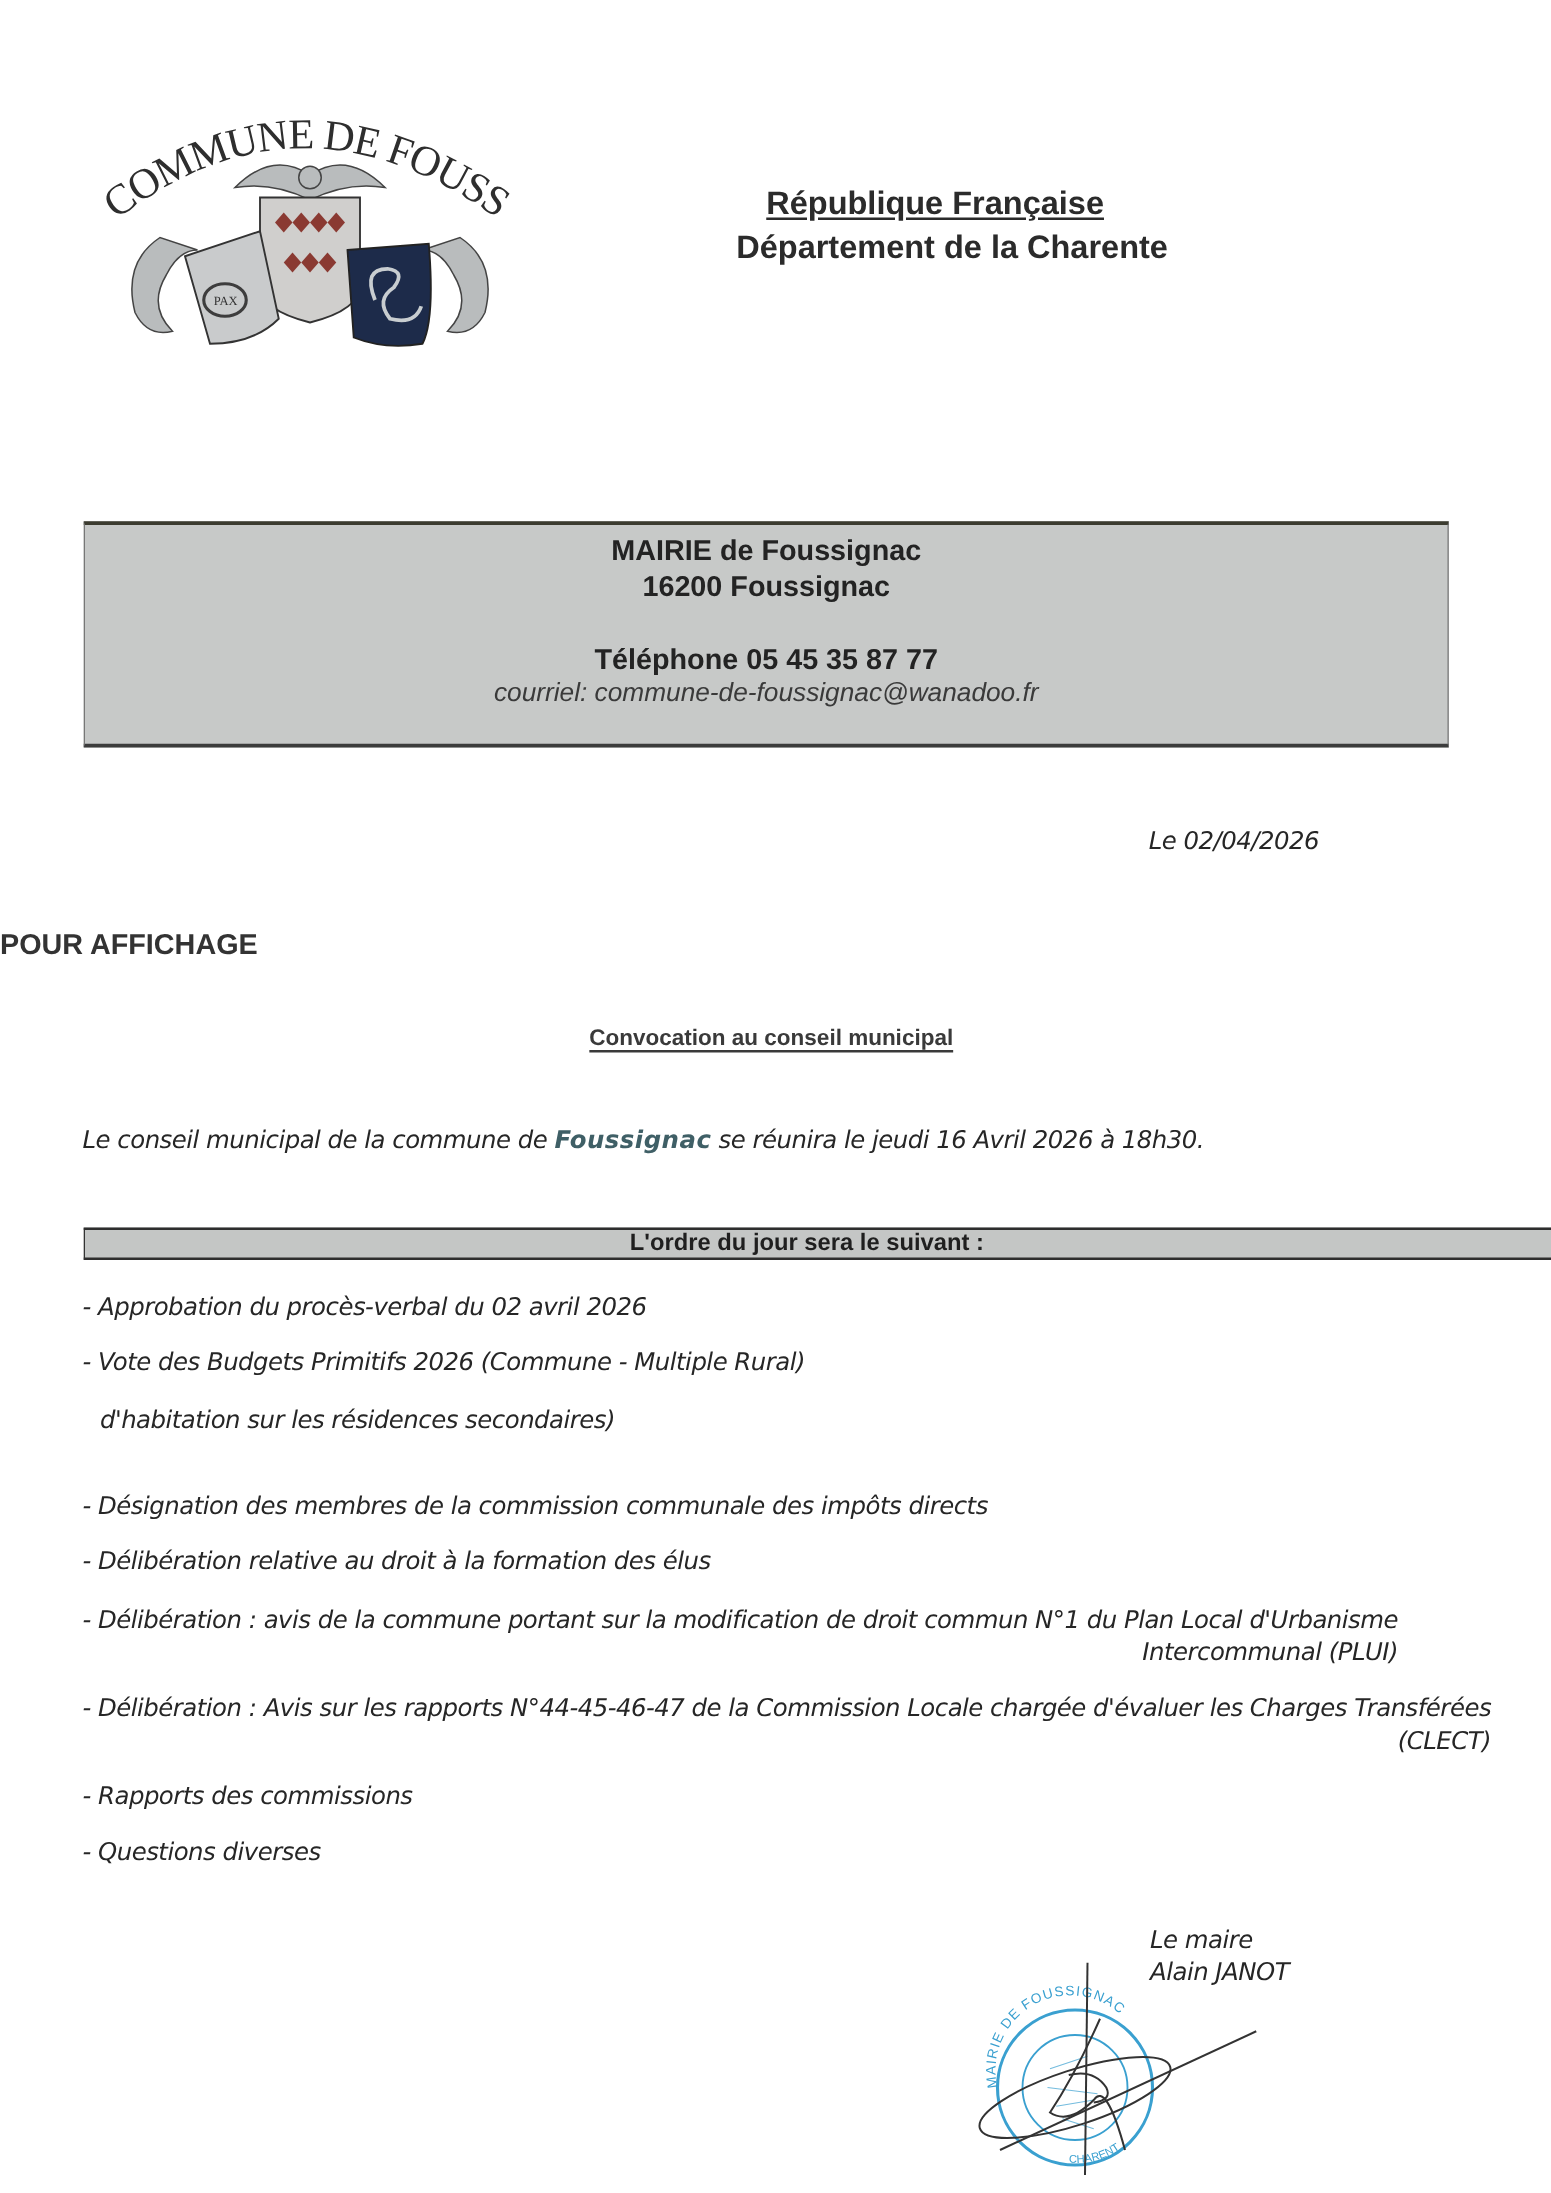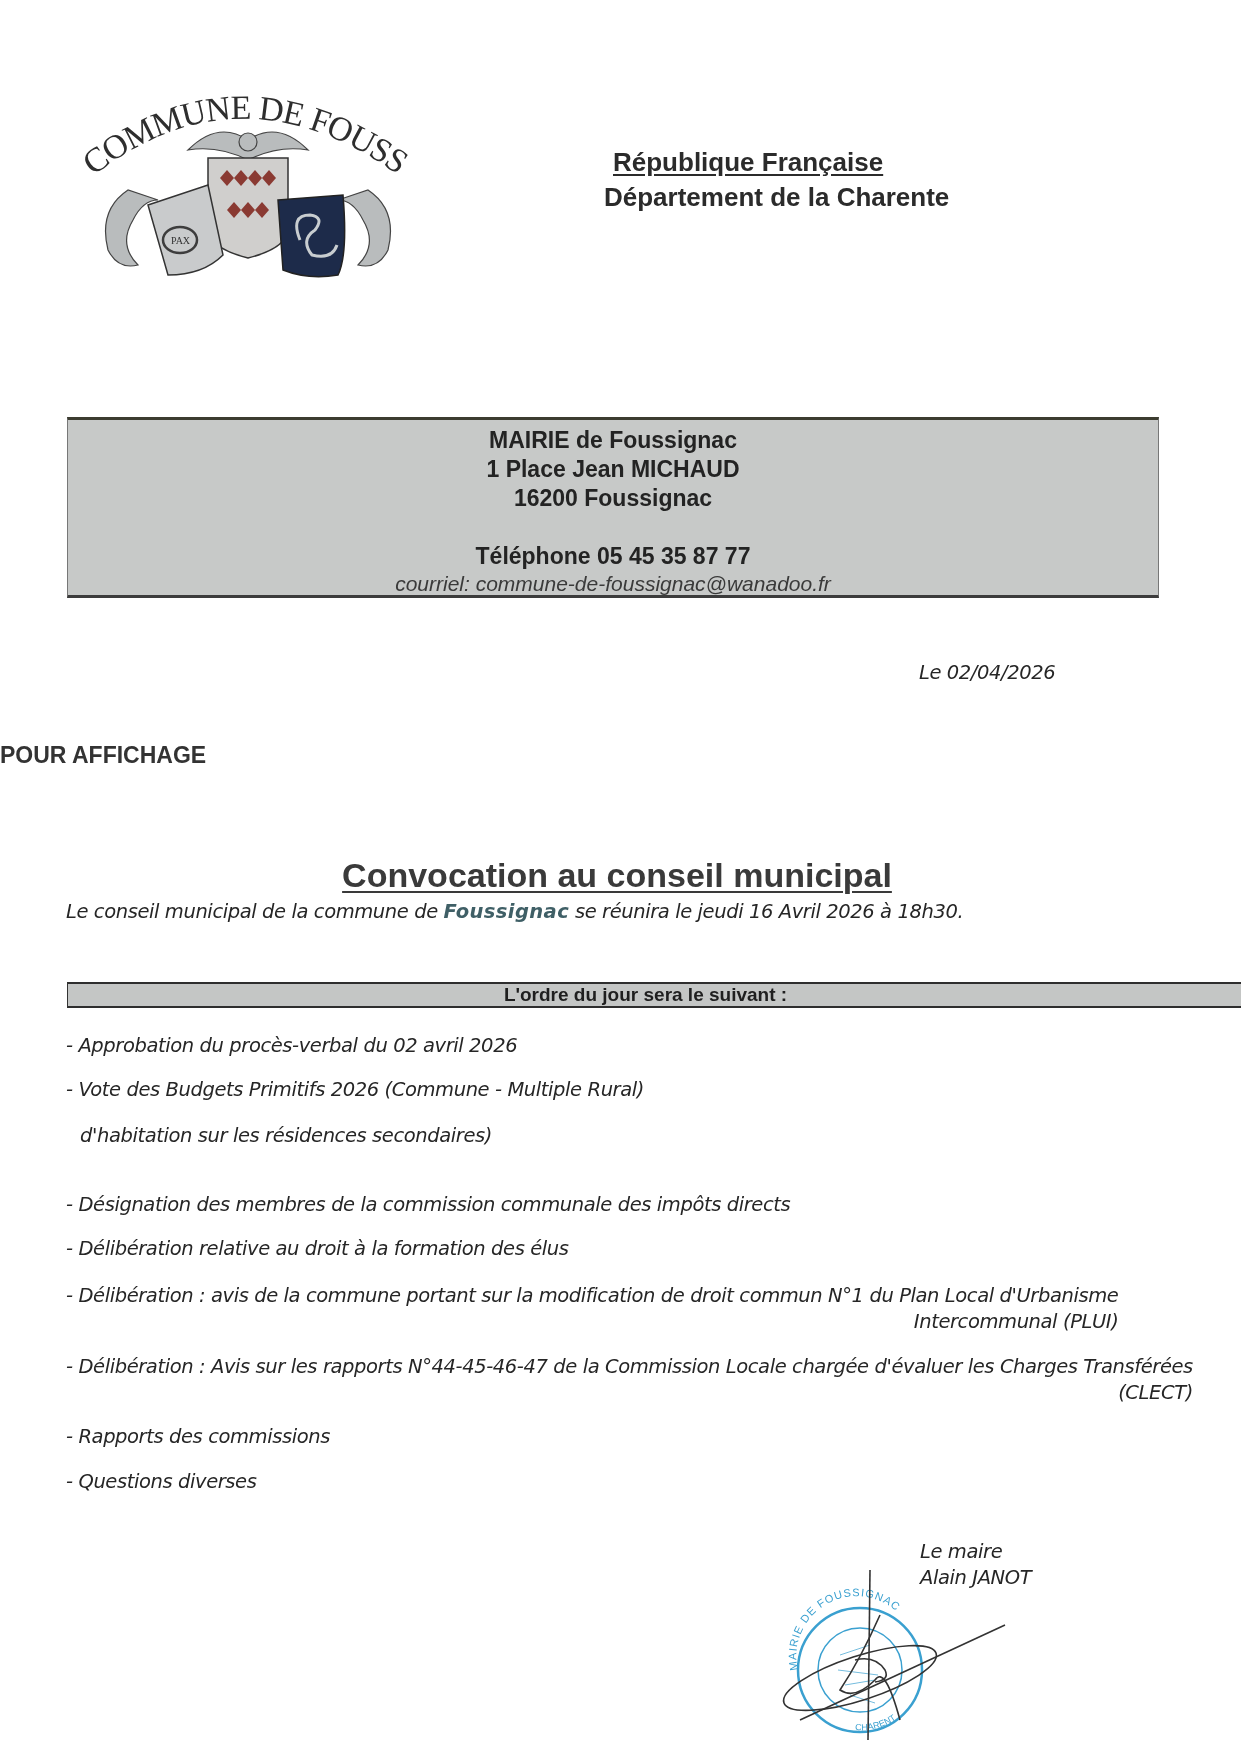--- a/index.html
+++ b/index.html
@@ -4,33 +4,33 @@
 <style>
   html, body { margin:0; padding:0; }
   body { width:1241px; height:1754px; background:#ffffff; position:relative; overflow:hidden;
          font-family:"Liberation Sans", sans-serif; color:#2a2a2a; }
   .abs { position:absolute; }
   
   #logo { left:68px; top:80px; width:360px; height:200px; }
   
   .hdr { font-family:"Liberation Sans", sans-serif; font-weight:bold; font-size:26px; color:#2b2b2b; white-space:nowrap; }
   #rep { left:613px; top:147px; text-decoration:underline; text-underline-offset:3px; }
-  #dep { left:589px; top:182px;margin-left:15px; }
+  #dep { left:589px; top:182px; }
   
   #addr { left:67px; top:417px; width:1092px; height:181px; background:#c7c9c8;
           border-top:3px solid #3c3c30; border-bottom:3px solid #3c3c3c; border-left:1px solid #777; border-right:1px solid #777;
           box-sizing:border-box; text-align:center; }
   #addr .l { font-weight:bold; font-size:23px; color:#232323; line-height:29px; }
   #addr .mail { font-style:italic; font-size:21px; color:#3a3a3a; line-height:26px; }
   
   .doc { font-family:"DejaVu Sans", sans-serif; font-size:19.5px; color:#262626; white-space:nowrap; letter-spacing:-0.4px;font-style:italic; }
   #date { left:919px; top:661px; }
   #pour { left:0; width:1234px; text-align:left; top:742px; font-weight:bold; font-size:23px; color:#333; }
-  #conv { left:0; width:1234px; text-align:center; top:820px; font-weight:bold; font-size:34px; color:#3a3a3a;
-          text-decoration:underline; text-decoration-thickness:2px; text-underline-offset:4px;margin-top:36px; }
+  #conv { left:0; width:1234px; text-align:center; top:820px; font-weight:bold; font-size:18px; color:#3a3a3a;
+          text-decoration:underline; text-decoration-thickness:2px; text-underline-offset:4px; }
   #para { left:66px; top:900px; }
   #para .hl { font-weight:bold; color:#3f5f66; letter-spacing:0.4px; font-family:"DejaVu Sans", sans-serif; }
   #agbar { left:67px; top:982px; width:1178px; height:26px; background:#c4c6c5;
            border-top:2px solid #2e2e2e; border-bottom:2px solid #2e2e2e; border-left:1px solid #333; border-right:2px solid #333;
            box-sizing:border-box; text-align:center; }
   #agbar span { font-weight:bold; font-size:19px; color:#1f1f1f; line-height:22px; position:relative; left:-10px; }
   .item { left:66px;text-align:right; }
   .item .cont { display:block; padding-left:14px; }
   #sig1 { left:920px; top:1540px; font-size:19.5px; }
   #sig2 { left:920px; top:1566px; font-size:19.5px; }
@@ -74,21 +74,20 @@
     <path d="M232 160 q-10 -25 10 -25 q15 2 5 15 q-15 10 -3 25 q20 5 25 -10" fill="none" stroke="#c8cdd0" stroke-width="3"></path>
   </svg>
 </div>
 
 <div id="rep" class="abs hdr">République Française</div>
 <div id="dep" class="abs hdr">Département de la Charente</div>
 
 <div id="addr" class="abs">
   <div style="height:6px"></div>
   <div class="l">MAIRIE de Foussignac</div>
-  <div class="l">1 Place Jean MICHAUD</div>
   <div class="l">16200 Foussignac</div>
   <div style="height:29px"></div>
   <div class="l">Téléphone 05 45 35 87 77</div>
   <div class="mail">courriel: commune-de-foussignac@wanadoo.fr</div>
 </div>
 
 <div id="date" class="abs doc">Le 02/04/2026</div>
 
 <div id="pour" class="abs">POUR AFFICHAGE</div>
 <div id="conv" class="abs">Convocation au conseil municipal</div>

